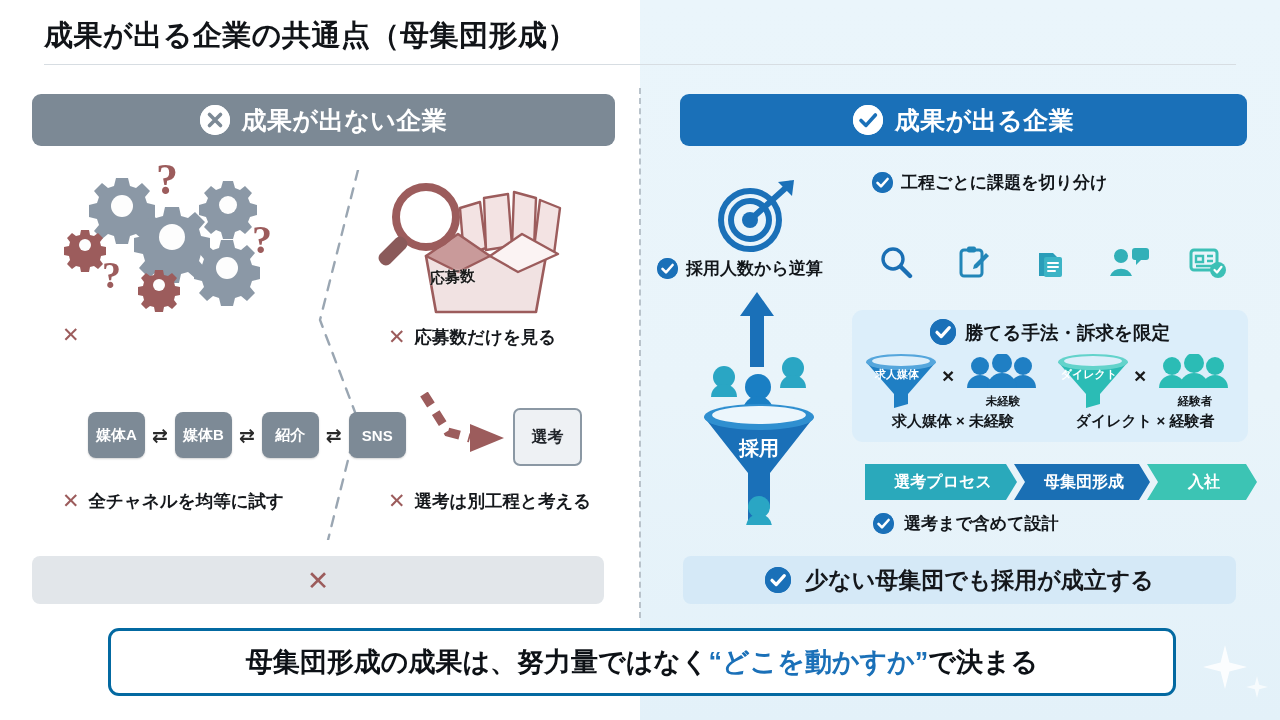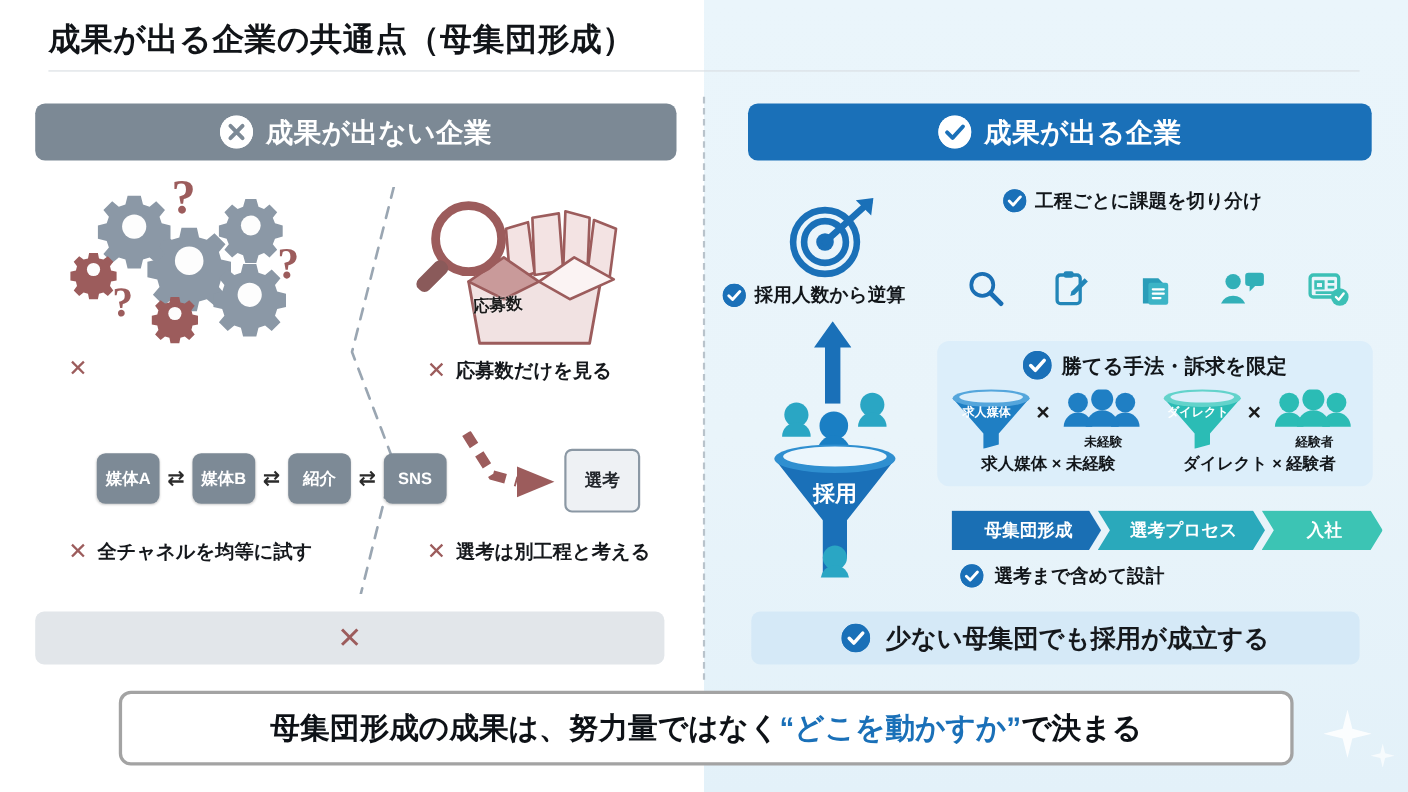--- a/index.html
+++ b/index.html
@@ -139,21 +139,21 @@
     background: #1a70b8; flex: none;
     display: flex; align-items: center; justify-content: center;
   }
   .chk.lg { width: 26px; height: 26px; }
 
   .r-label {
     position: absolute; display: flex; align-items: center; gap: 8px;
     font-size: 17px; font-weight: bold; color: #12161a; white-space: nowrap;
   }
   .lbl-gyakusan { left: 657px; top: 257px; }
-  .lbl-kotei    { left: 912px; top: 171px; }
+  .lbl-kotei    { left: 872px; top: 171px; }
   .lbl-sekkei   { left: 873px; top: 512px; gap: 10px; }
 
   
   .target { position: absolute; left: 712px; top: 180px; width: 86px; height: 74px; }
   
   .uparrow { position: absolute; left: 740px; top: 292px; width: 34px; height: 75px; }
   
   .rfunnel { position: absolute; left: 700px; top: 355px; width: 118px; height: 170px; }
 
   
@@ -206,21 +206,21 @@
     text-align: center; font-size: 11px; font-weight: bold; color: #fff;
   }
 
   .chevrow.bottom { left: 865px; top: 464px; }
   .chevrow.bottom .chev { height: 36px; font-size: 16px; padding: 0 10px 0 14px; }
 
   
   .banner {
     position: absolute; left: 108px; top: 628px;
     width: 1068px; height: 68px;
-    background: #ffffff; border: 3px solid #a3a3a3; border-radius: 11px;
+    background: #ffffff; border: 3px solid #0369a1; border-radius: 11px;
     display: flex; align-items: center; justify-content: center;
     font-size: 27px; font-weight: bold; color: #0d1116;
     white-space: nowrap;
   }
   .banner .hl { color: #1a70b8; }
 </style>
 </head>
 <body>
 
 <div id="slide">
@@ -515,22 +515,22 @@
               <path d="M21 34 a15 15 0 0 1 30 0z"></path>
           </g>
         </svg>
       </div>
       <div class="ppl-cap">経験者</div>
       <div class="combo-cap">ダイレクト × 経験者</div>
     </div>
   </div>
 
   <div class="chevrow bottom">
+    <div class="chev" style="background:#2aa9bb; width:152px;">選考プロセス</div>
     <div class="chev" style="background:#1a6fb4; width:136px;">母集団形成</div>
-    <div class="chev" style="background:#2aa9bb; width:152px;">選考プロセス</div>
     <div class="chev" style="background:#3cc4b4; width:110px;">入社</div>
   </div>
 
   <div class="r-label lbl-sekkei">
     <span class="chk">
       <svg width="21" height="21" viewBox="0 0 21 21">
         <circle cx="10.5" cy="10.5" r="10.5" fill="#1a70b8"></circle>
         <path d="M5.5 10.8 L9 14.3 L15.6 7" stroke="#fff" stroke-width="2.6" fill="none" stroke-linecap="round" stroke-linejoin="round"></path>
       </svg>
     </span>

